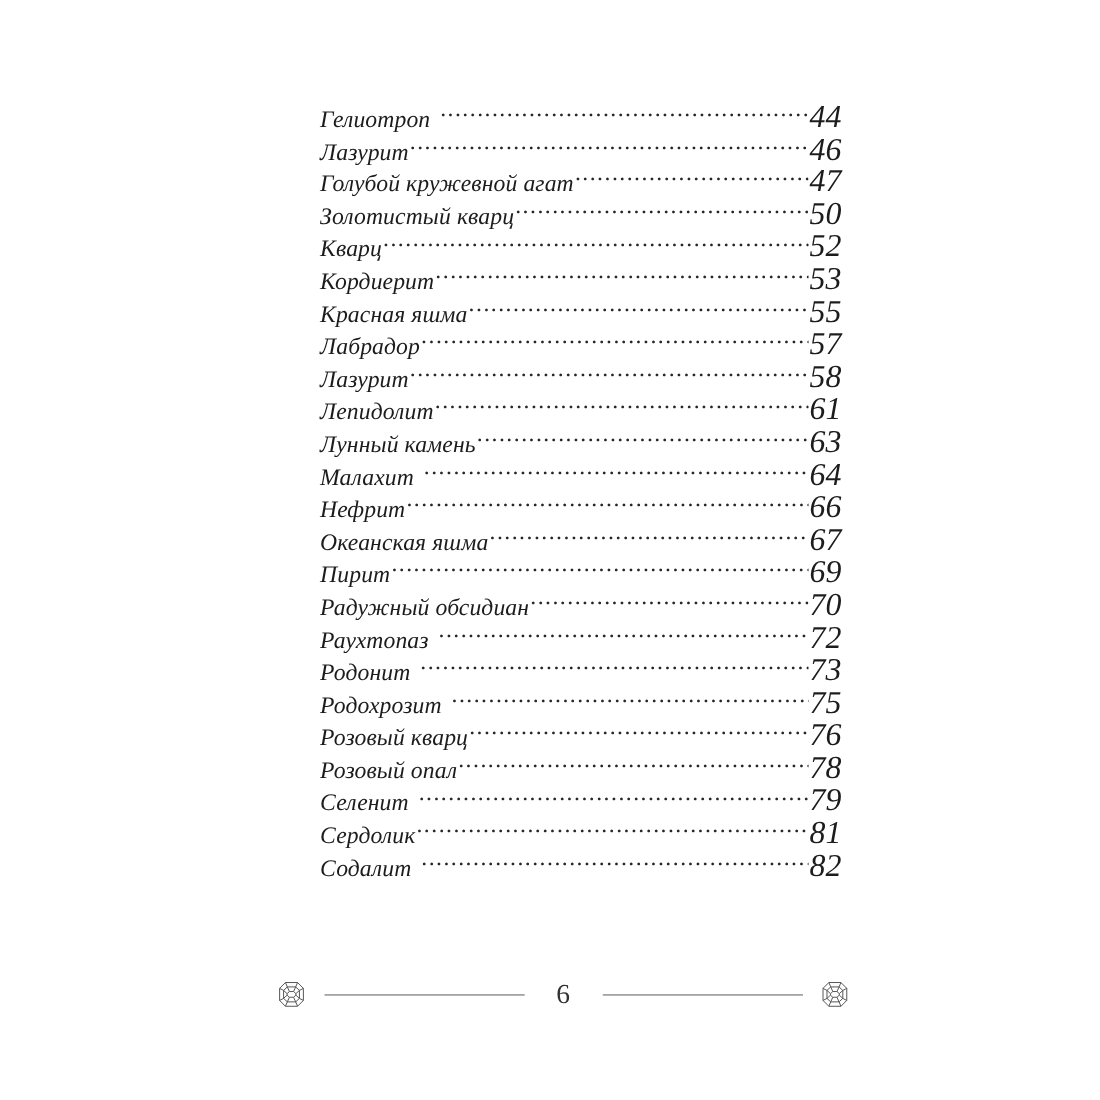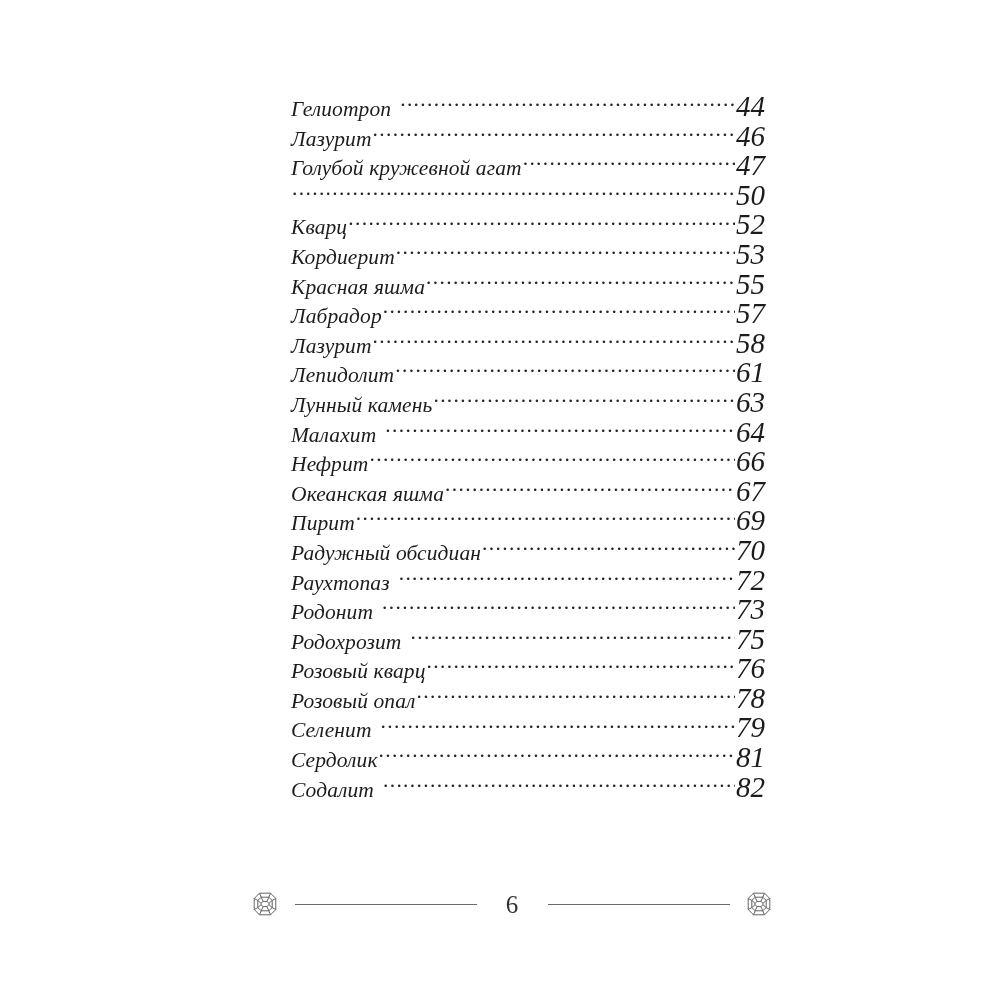--- a/index.html
+++ b/index.html
@@ -131,20 +131,21 @@
         <span class="toc-title">Лазурит</span>
         <span class="toc-leader"></span>
         <span class="toc-page">46</span>
       </div>
       <div class="toc-entry">
         <span class="toc-title">Голубой кружевной агат</span>
         <span class="toc-leader"></span>
         <span class="toc-page">47</span>
       </div>
       <div class="toc-entry">
+        <span class="toc-title">Золотистый кварц</span>
         <span class="toc-leader"></span>
         <span class="toc-page">50</span>
       </div>
       <div class="toc-entry">
         <span class="toc-title">Кварц</span>
         <span class="toc-leader"></span>
         <span class="toc-page">52</span>
       </div>
       <div class="toc-entry">
         <span class="toc-title">Кордиерит</span>

